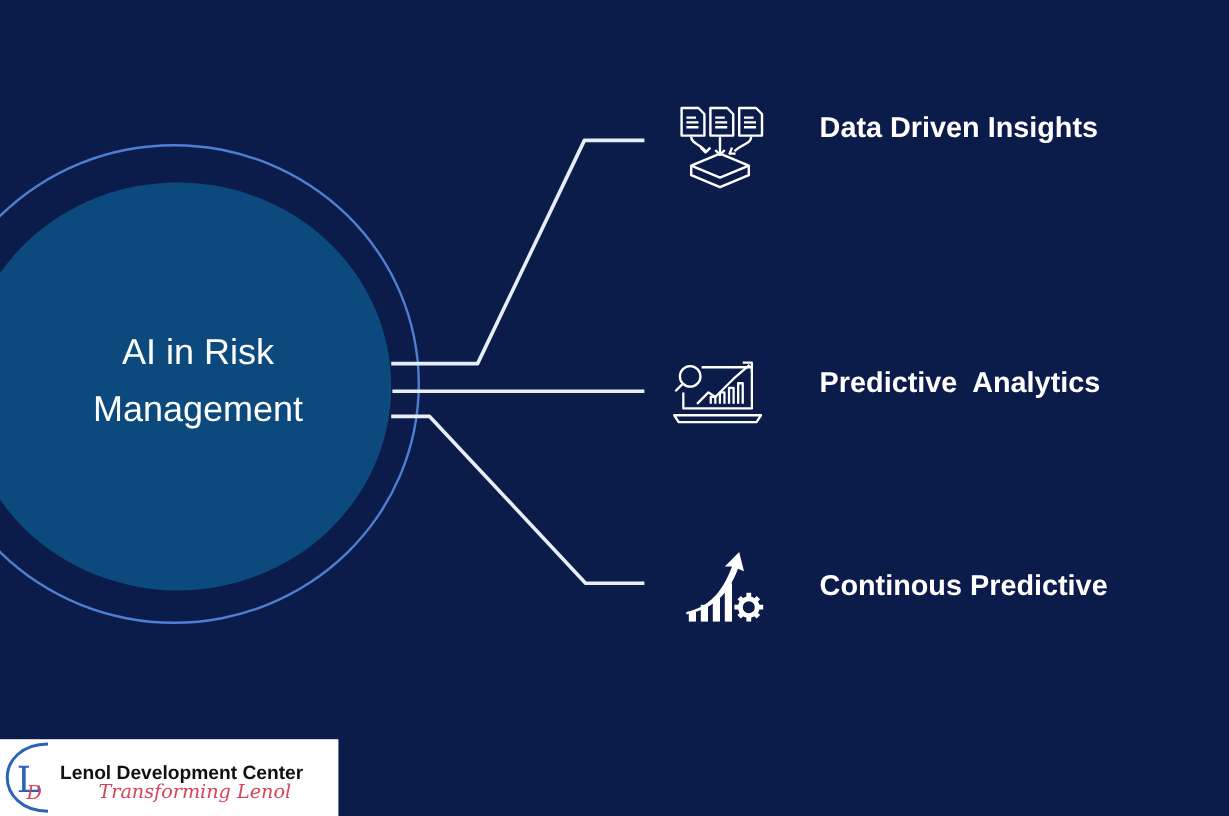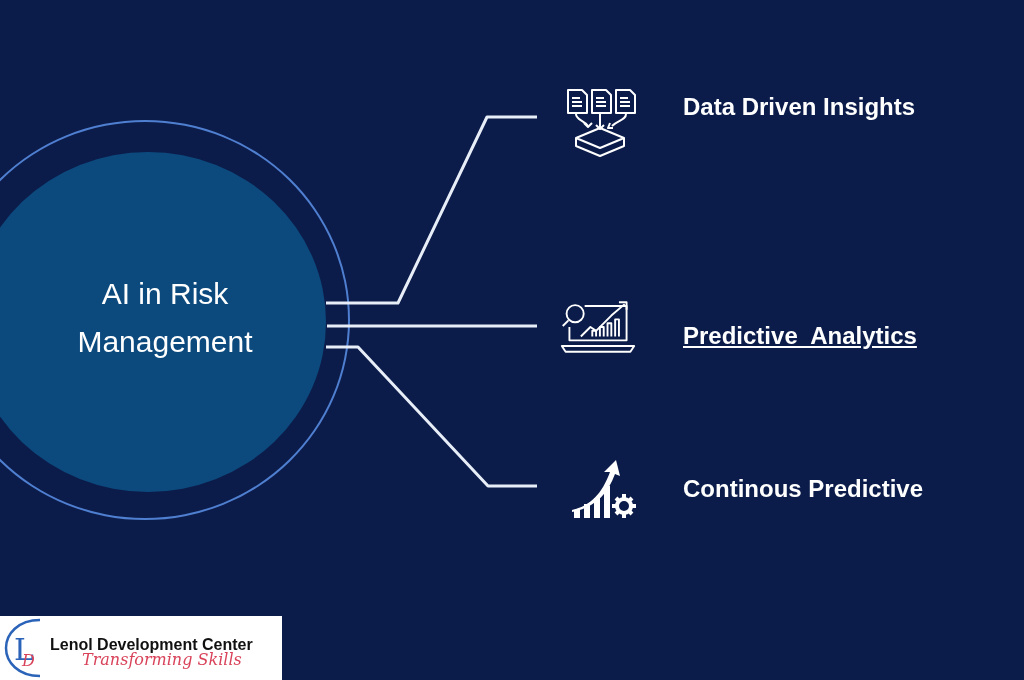--- a/index.html
+++ b/index.html
@@ -76,21 +76,21 @@
     <g stroke="#fff" stroke-width="2" fill="none" stroke-linejoin="round">
       <circle cx="18" cy="16" r="9"></circle>
         <path d="M11 23l-6 6"></path>
       <path d="M28 8h44v36H12V30"></path>
       <path d="M4 50h76l-4 6H8z"></path>
       <path d="M24 40l10-10 6 4 16-16 14-12"></path>
         <path d="M64 4h8v8"></path>
       <path d="M36 40v-6h4v6M44 40v-10h4v10M52 40v-14h4v14M60 40v-18h4v18"></path>
     </g>
   </svg>
-  <div class="item-label" style="top:322px;text-decoration:underline;">Predictive  Analytics</div>
+  <div class="item-label" style="top:306px;">Predictive  Analytics</div>
 
   <svg class="item-icon" style="left:566px;top:458px;" viewBox="0 0 80 70">
     <g fill="#fff">
       <path d="M6 52c18-4 30-16 38-38l-6 0 12-12 4 16-5-2c-8 22-22 34-43 38z"></path>
       <rect x="8" y="52" width="6" height="8"></rect>
       <rect x="18" y="46" width="6" height="14"></rect>
       <rect x="28" y="40" width="6" height="20"></rect>
       <rect x="38" y="28" width="6" height="32"></rect>
     </g>
     <g stroke="#fff" stroke-width="4" fill="none">
@@ -102,15 +102,15 @@
   </svg>
   <div class="item-label" style="top:475px;">Continous Predictive</div>
 
   <div class="logo">
     <svg width="50" height="64" viewBox="0 0 50 64" style="position:absolute;left:0;top:0;">
       <path d="M40 4C18 4 6 18 6 32s12 28 34 28" stroke="#2b63b8" stroke-width="2.5" fill="none"></path>
       <text x="14" y="44" font-family="DejaVu Serif, serif" font-size="30" fill="#2b63b8">L</text>
       <text x="22" y="50" font-family="DejaVu Serif, serif" font-style="italic" font-size="16" fill="#d9435a">D</text>
     </svg>
     <div class="logo-name">Lenol Development Center</div>
-    <div class="logo-tag">Transforming Skills</div>
+    <div class="logo-tag">Transforming Lenol</div>
   </div>
 </div>
 
 </body></html>

